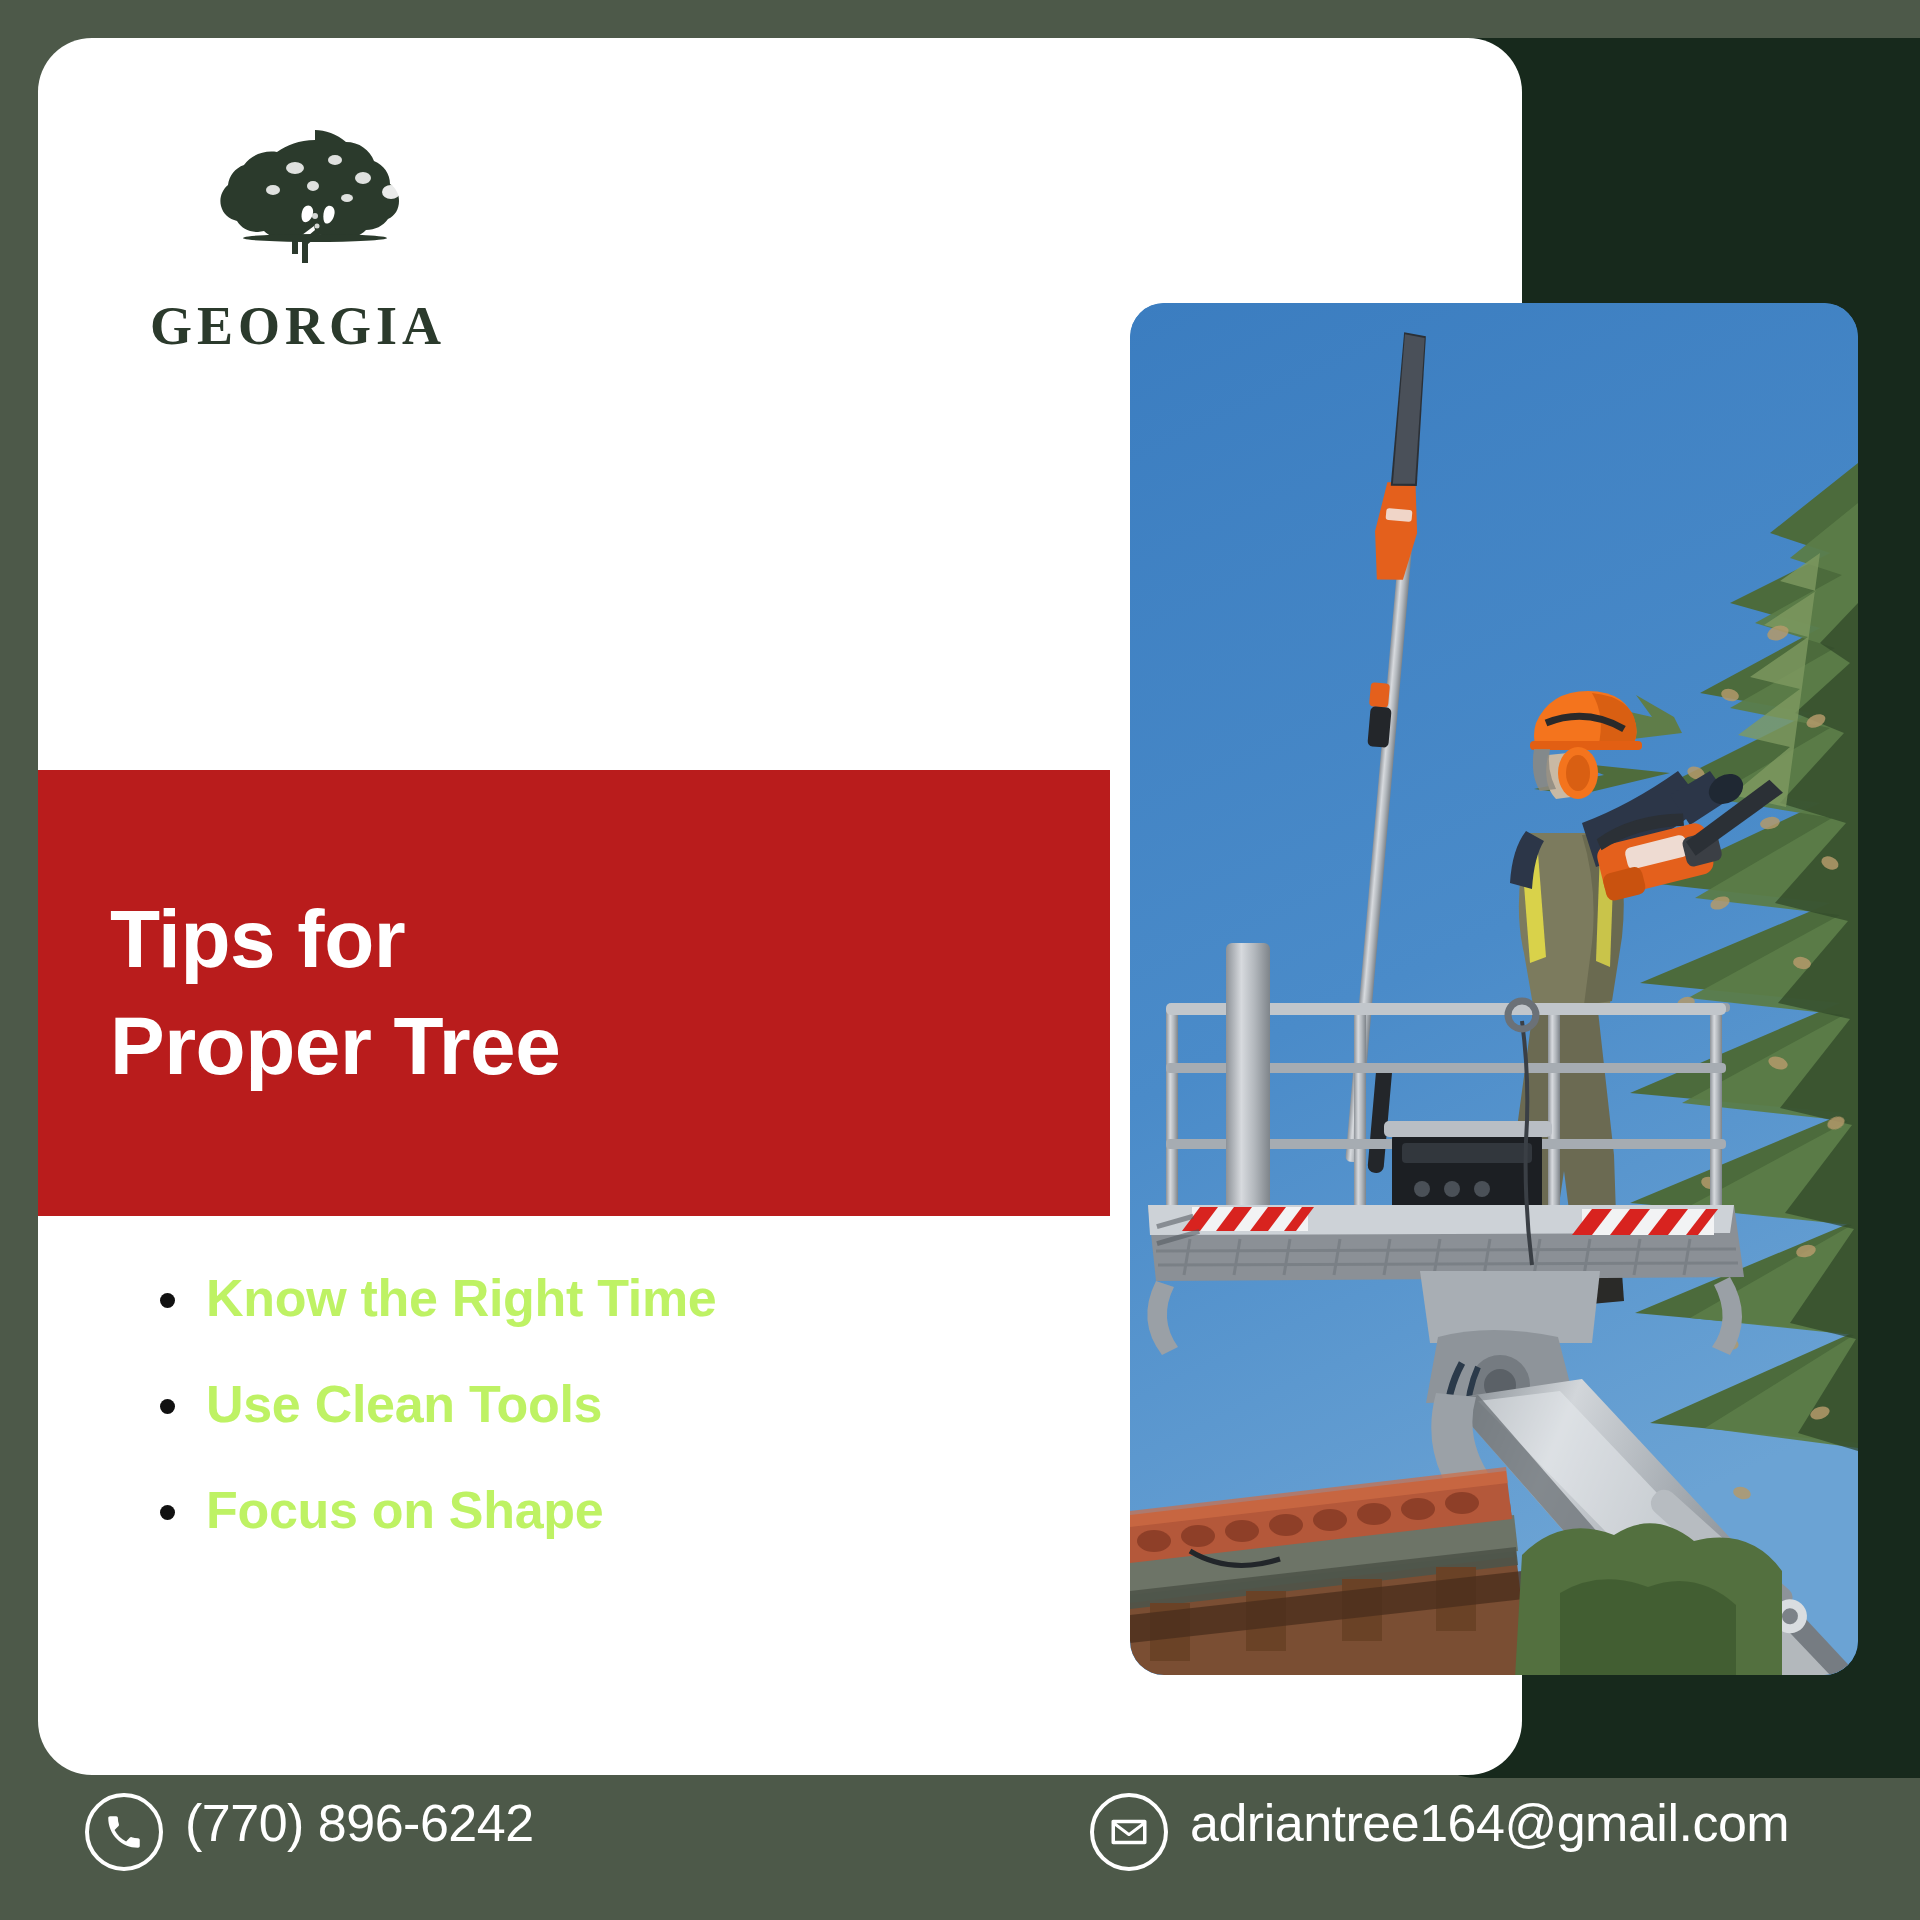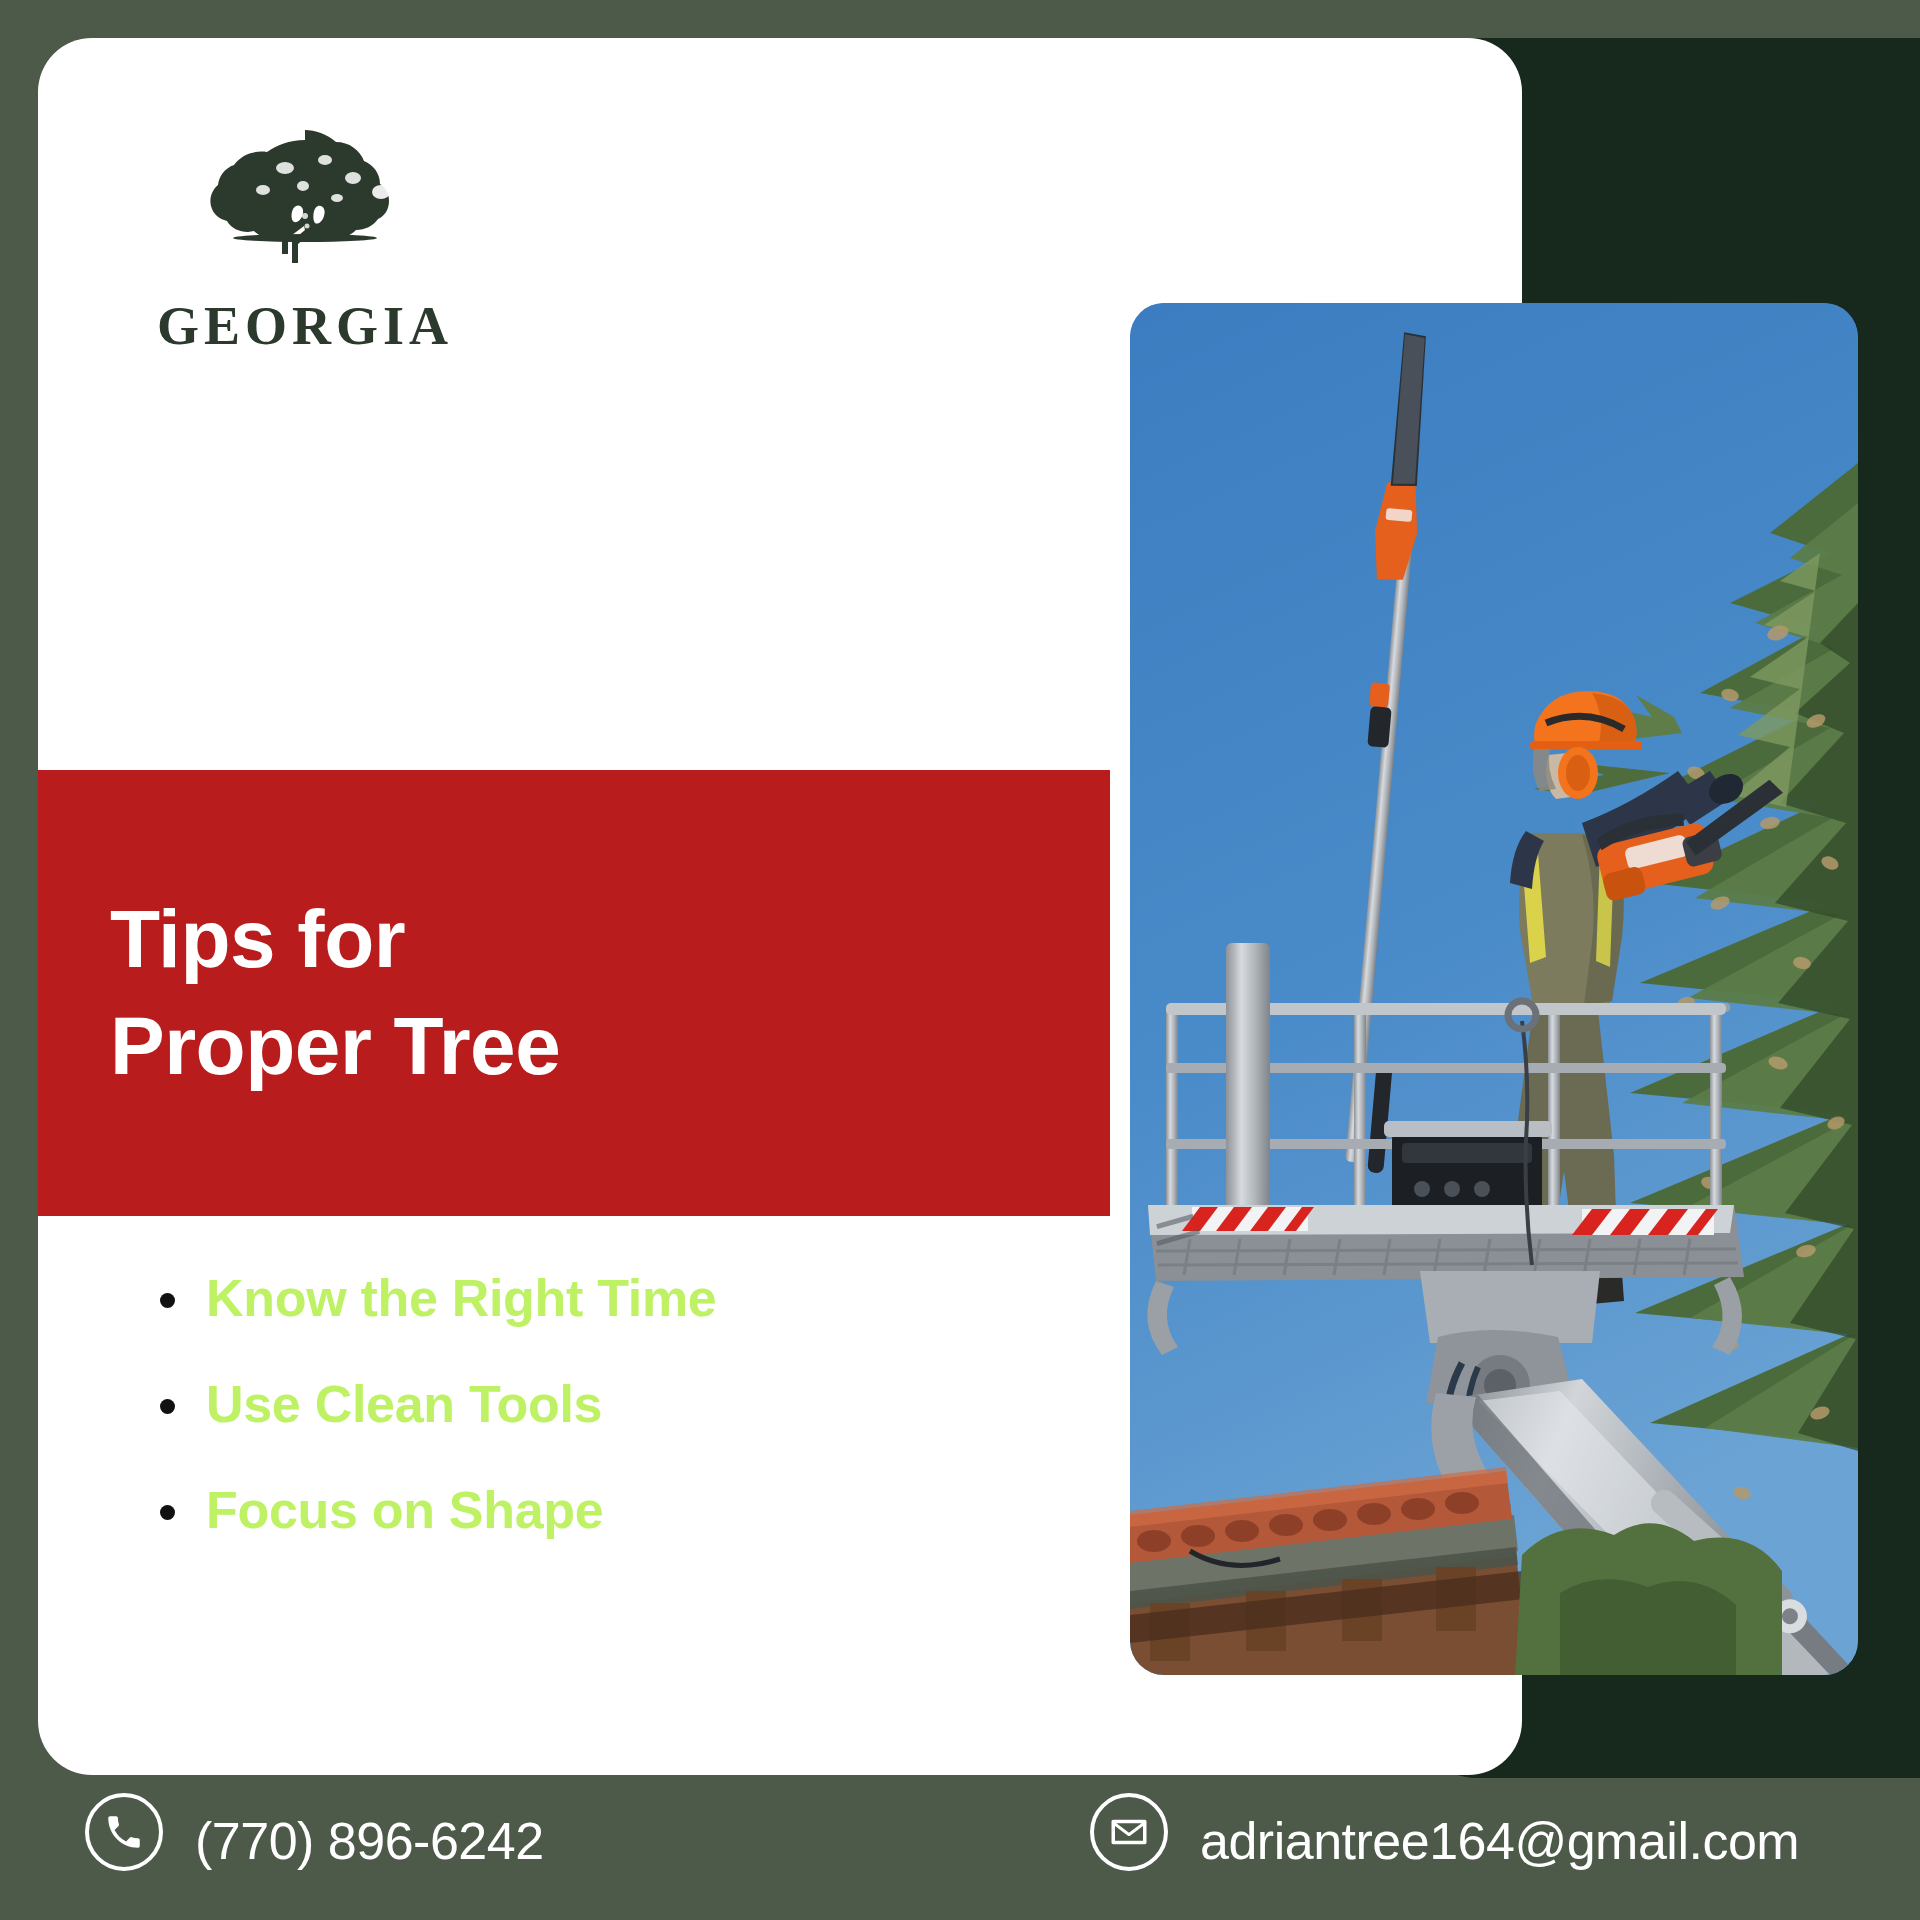--- a/index.html
+++ b/index.html
@@ -27,23 +27,22 @@
     position:absolute;
     left:38px; top:38px;
     width:1484px; height:1737px;
     background:#ffffff;
     border-radius:54px;
     z-index:2;
   }
 
   
   .logo{
-    position:absolute; left:140px; top:120px;
+    position:absolute; left:150px; top:120px;
     width:330px;
-    text-align:center;
     z-index:5;
   }
   .logo-mark{ width:240px; height:175px; display:block; margin:0 auto; }
   .logo-word{
     font-family:"Liberation Serif", serif;
     color:#2b3a2c;
     font-weight:700;
     line-height:1;
   }
   .logo-word.l1{ font-size:54px; letter-spacing:5px; margin-top:4px; }
@@ -110,21 +109,21 @@
 
   
   .footer{
     position:absolute;
     left:0; top:1775px;
     width:1920px; height:145px;
     z-index:3;
   }
   .contact{
     position:absolute;
-    display:flex; align-items:flex-end; gap:32px;
+    display:flex; align-items:flex-start; gap:22px;
     top:18px;
   }
   .contact.phone{ left:85px; }
   .contact.email{ left:1090px; }
   .contact .ic{
     width:78px; height:78px;
     border:4px solid #ffffff;
     border-radius:50%;
     display:flex; align-items:center; justify-content:center;
     flex:0 0 auto;

